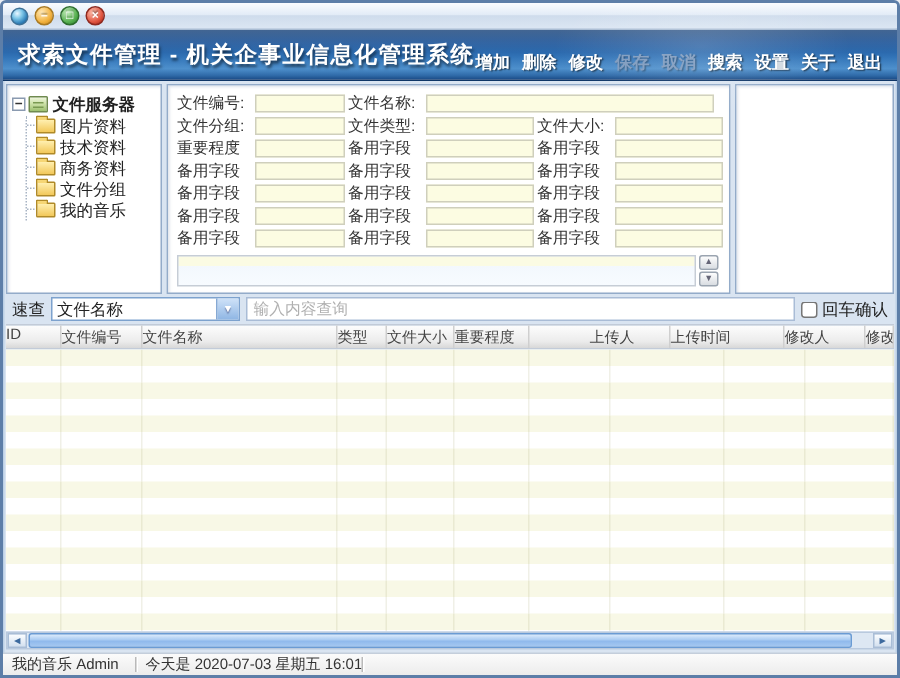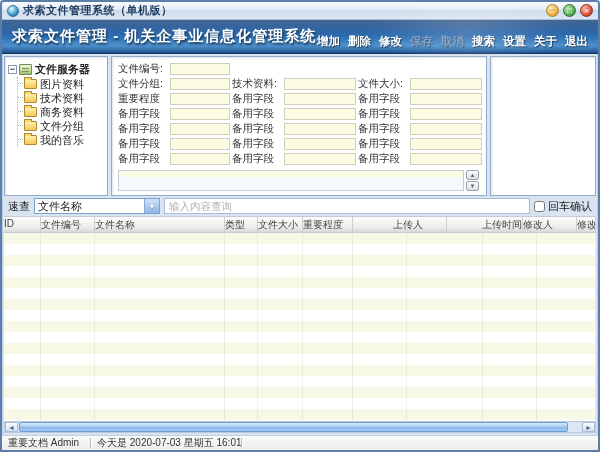--- a/index.html
+++ b/index.html
@@ -112,21 +112,20 @@
   .sb3{flex:1;}
   .sb-sep{width:1px;height:10px;background:#b9b9b9;box-shadow:1px 0 0 #ffffff;}
 </style>
 </head>
 <body>
 
 <div class="window">
 
   <div class="titlebar">
     <span class="app-icon"></span>
-    <span class="title-text">求索文件管理系统（单机版）</span>
     <span class="win-btns">
       <span class="wb wb-min">
           <i>–</i>
         </span>
       <span class="wb wb-max">
           <i>□</i>
         </span>
       <span class="wb wb-close">
           <i>×</i>
         </span>
@@ -182,28 +181,32 @@
           </div>
       </div>
 
       <div class="panel form-panel">
         <div id="form-rows">
             <div class="form-row">
               <span class="fg fg-s">
                 <label class="f-label">文件编号:</label>
                 <input class="f-input in-s" style="">
               </span>
+              <span class="fg fg-xl">
+                <label class="f-label">文件名称:</label>
+                <input class="f-input in-xl" style="">
+              </span>
             </div>
             <div class="form-row">
               <span class="fg fg-s">
                 <label class="f-label">文件分组:</label>
                 <input class="f-input in-s" style="">
               </span>
               <span class="fg fg-m">
-                <label class="f-label">技术资料:</label>
+                <label class="f-label">文件类型:</label>
                 <input class="f-input in-m" style="">
               </span>
               <span class="fg fg-m">
                 <label class="f-label">文件大小:</label>
                 <input class="f-input in-m" style="">
               </span>
             </div>
             <div class="form-row">
               <span class="fg fg-s">
                 <label class="f-label">重要程度</label>
@@ -301,21 +304,21 @@
     </div>
 
     <div class="table-head" id="table-head">
         <span class="th" style="flex: 0 0 37px;">ID</span>
         <span class="th" style="flex: 0 0 54px;">文件编号</span>
         <span class="th" style="flex: 0 0 130px;">文件名称</span>
         <span class="th" style="flex: 0 0 33px;">类型</span>
         <span class="th" style="flex: 0 0 45px;">文件大小</span>
         <span class="th" style="flex: 0 0 50px;">重要程度</span>
         <span class="th" style="flex: 0 0 54px; margin-left: 40px;">上传人</span>
-        <span class="th" style="flex: 0 0 76px; text-align: right;">上传时间</span>
+        <span class="th" style="flex: 0 0 76px;">上传时间</span>
         <span class="th" style="flex: 0 0 54px;">修改人</span>
         <span class="th" style="flex: 1 1 auto;">修改时间</span>
       </div>
     <div class="table-body" id="table-body">
         <div class="t-row alt">
           <span class="t-cell" style="flex: 0 0 37px;"></span>
           <span class="t-cell" style="flex: 0 0 54px;"></span>
           <span class="t-cell" style="flex: 0 0 130px;"></span>
           <span class="t-cell" style="flex: 0 0 33px;"></span>
           <span class="t-cell" style="flex: 0 0 45px;"></span>
@@ -532,20 +535,20 @@
       </div>
 
     <div class="hscroll">
       <span class="hs-arrow">◄</span>
       <span class="hs-thumb"></span>
       <span class="hs-arrow">►</span>
     </div>
   </div>
 
   <div class="statusbar">
-    <span class="sb-sec sb1">重要文档 Admin</span>
+    <span class="sb-sec sb1">我的音乐 Admin</span>
     <span class="sb-sep"></span>
     <span class="sb-sec sb2">今天是 2020-07-03 星期五 16:01:43</span>
     <span class="sb-sep"></span>
     <span class="sb-sec sb3"></span>
   </div>
 
 </div>
 
 </body></html>

